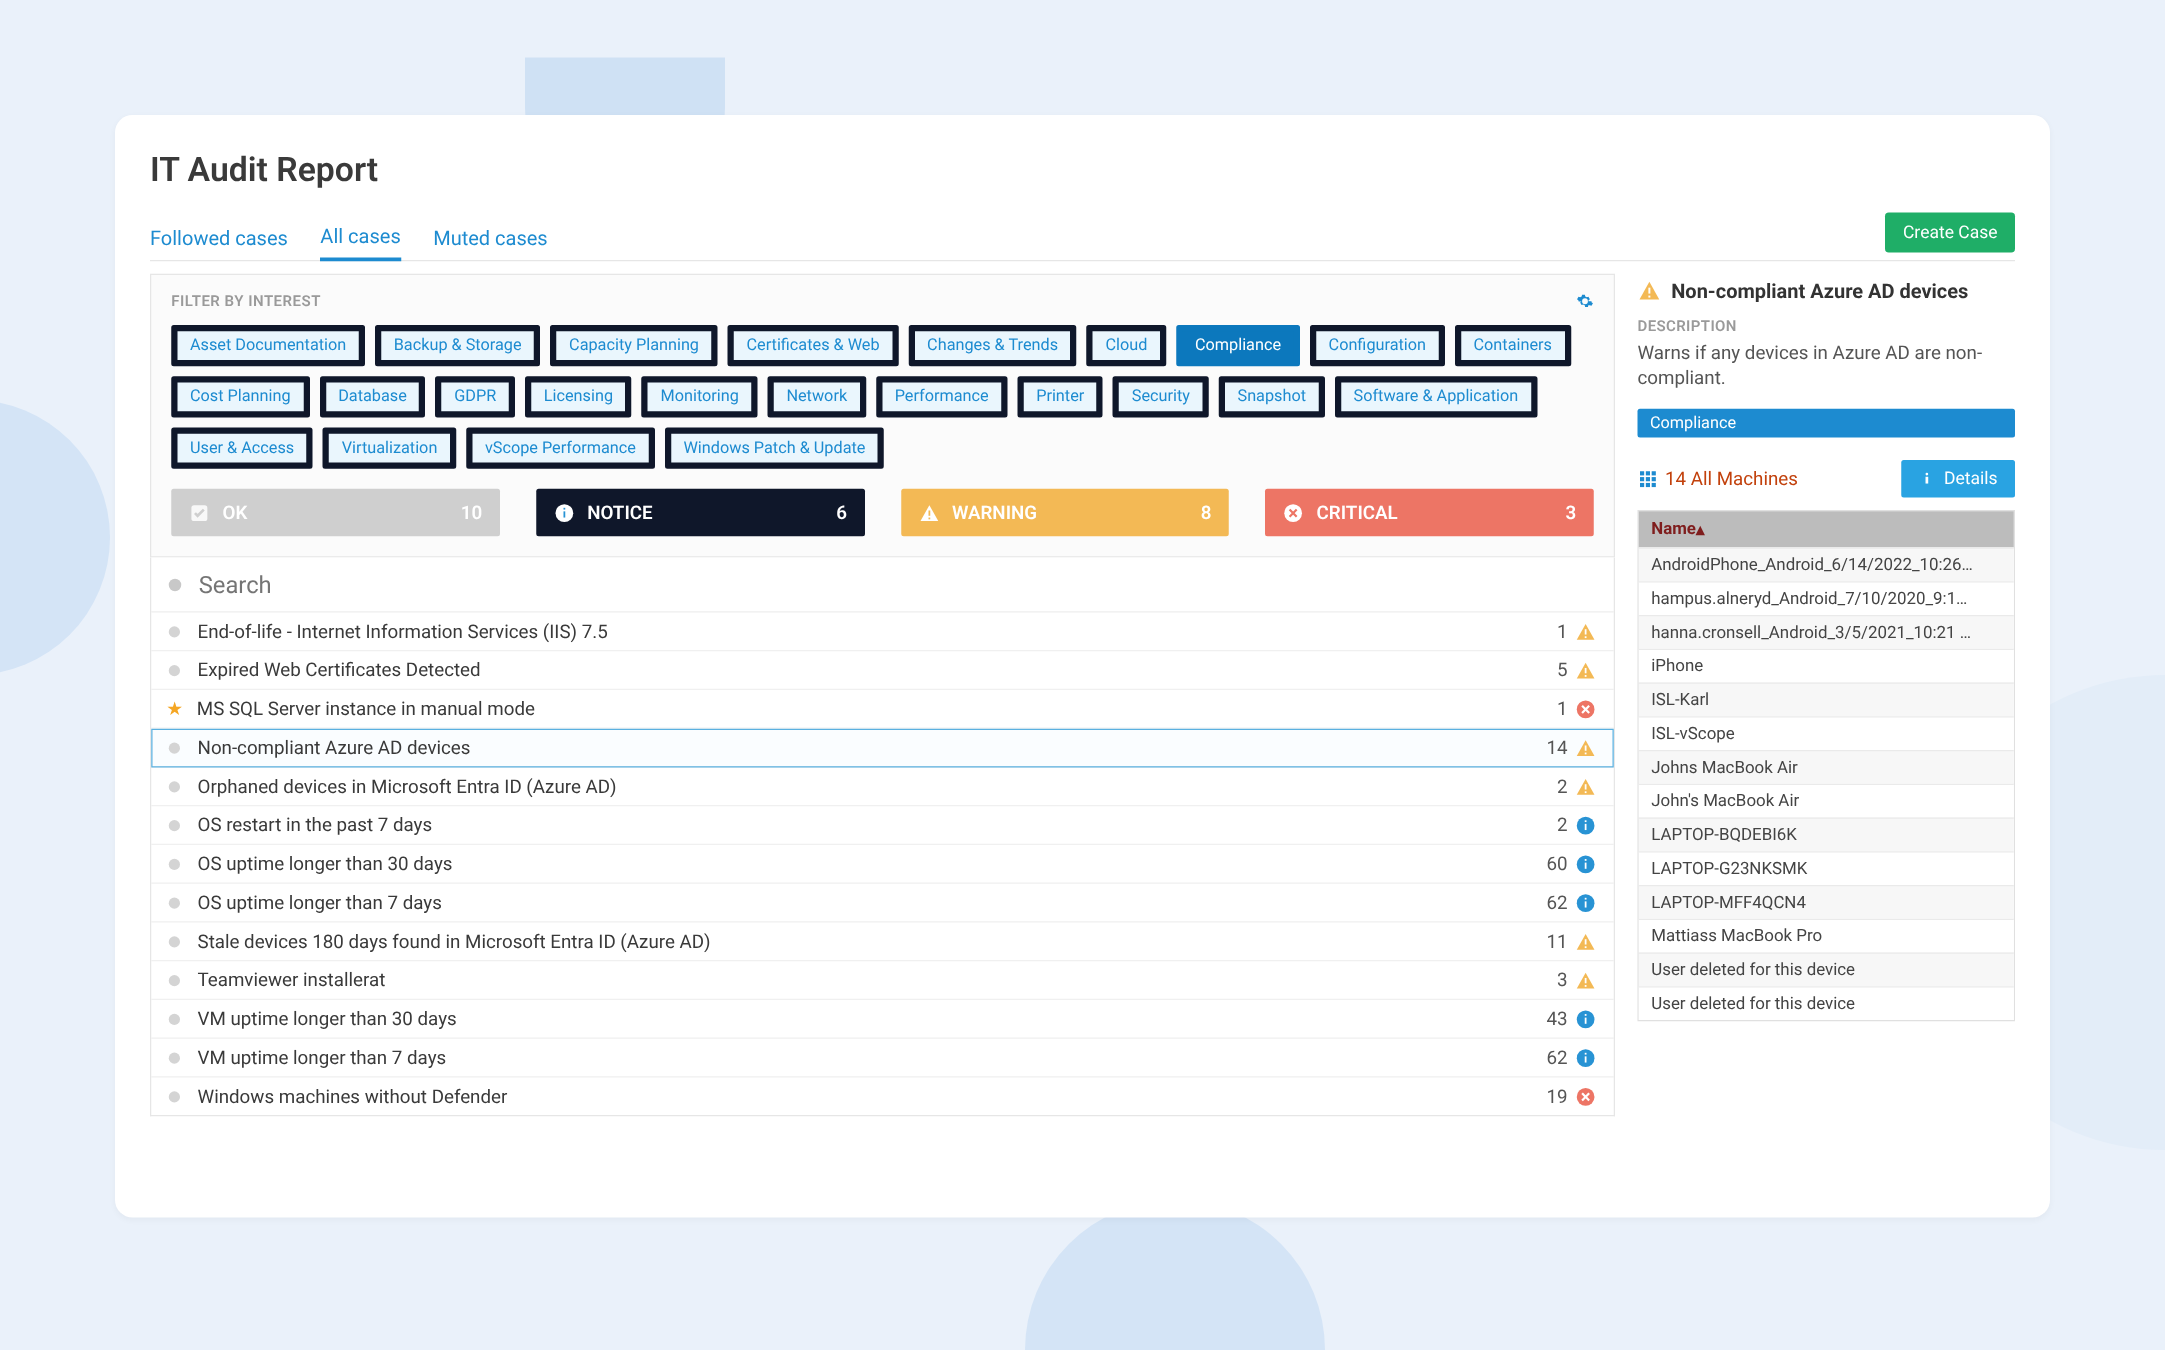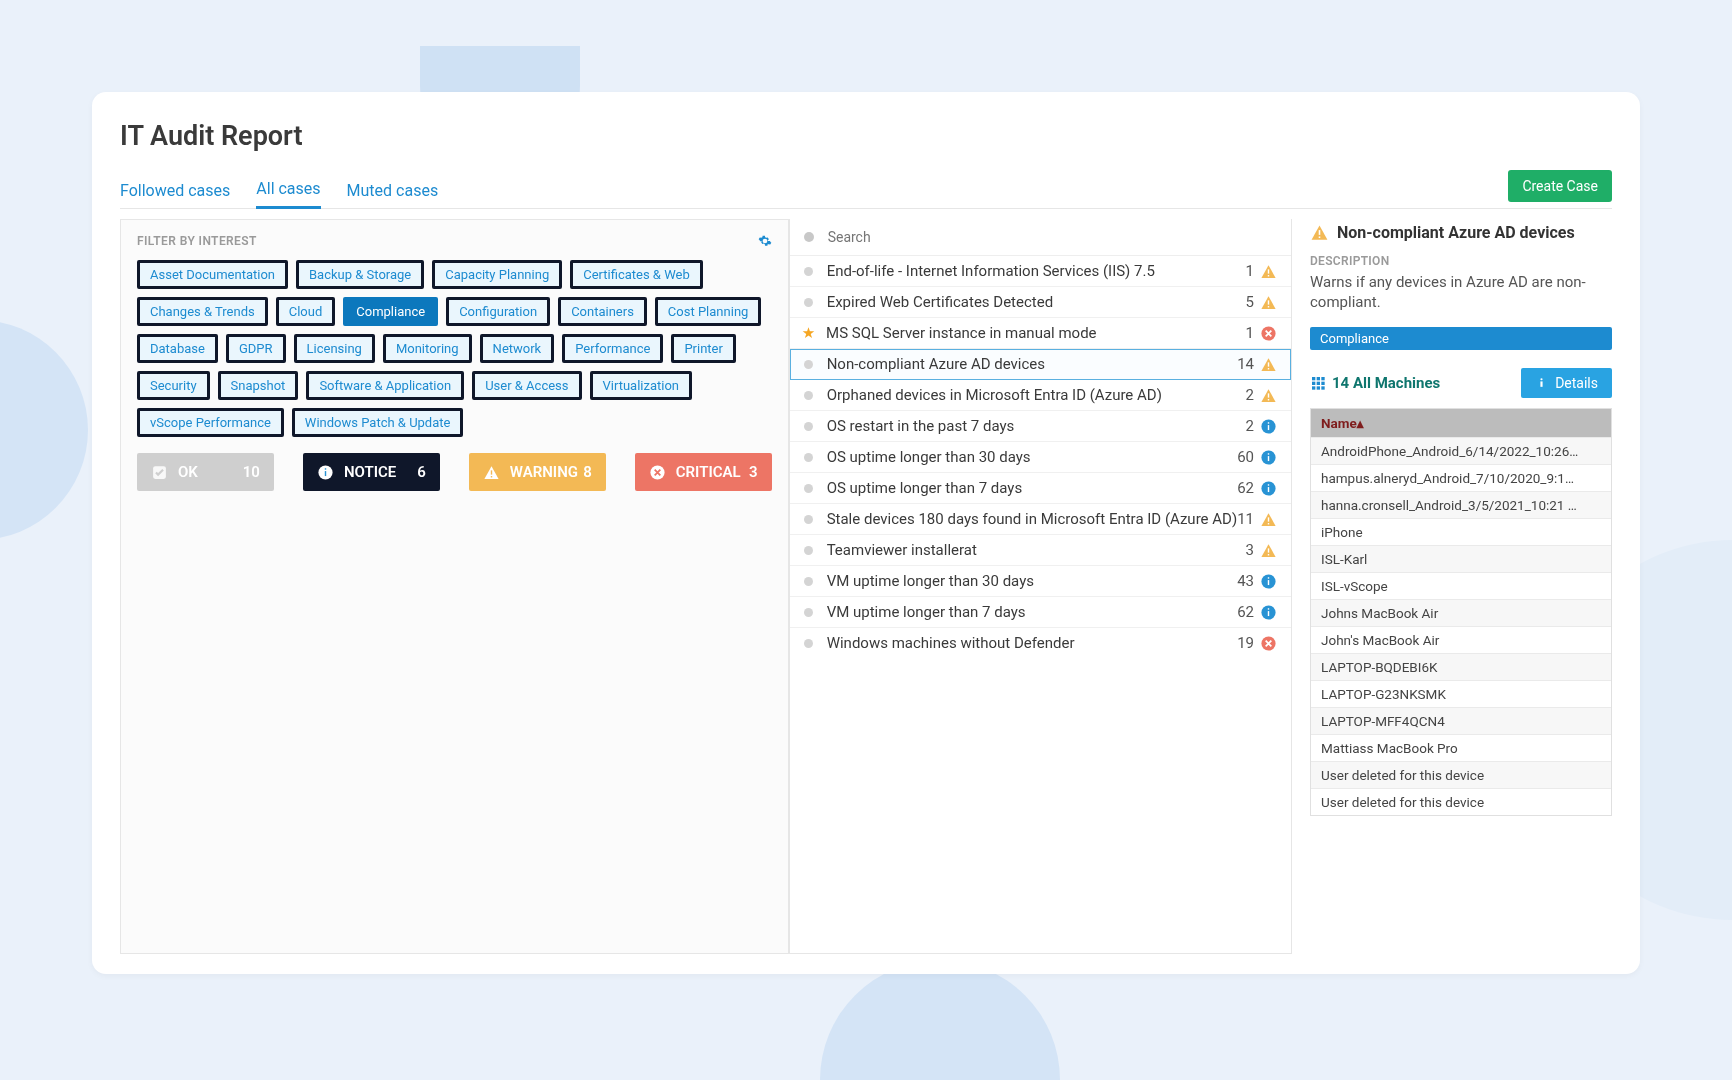--- a/index.html
+++ b/index.html
@@ -8,55 +8,55 @@
 .bg-shape2{position:absolute;width:220px;height:220px;background:#d4e4f6;border-radius:50%;left:0;top:320px;transform:translateX(-60%)}
 .bg-shape3{position:absolute;width:240px;height:120px;background:#d4e4f6;border-radius:120px 120px 0 0;left:820px;bottom:0}
 .bg-shape4{position:absolute;width:380px;height:380px;background:#e3edf8;border-radius:50%;right:0;bottom:160px;transform:translateX(50%)}
 .window{position:absolute;left:92px;top:92px;right:92px;bottom:106px;background:#fff;border-radius:14px;padding:28px 28px 20px 28px;box-shadow:0 2px 6px rgba(0,0,0,.04);display:flex;flex-direction:column}
 h1{font-size:27px;font-weight:600;color:#3a3a3a;margin-bottom:18px}
 .tabrow{display:flex;align-items:flex-end;border-bottom:1px solid #e6e6e6;margin-bottom:10px}
 .tab{padding:8px 0;margin-right:26px;color:#1d8bd0;font-size:16px;cursor:pointer}
 .tab.active{font-weight:400;border-bottom:3px solid #1d8bd0;margin-bottom:-1px}
 .create{margin-left:auto;background:#1fae67;color:#fff;border:none;padding:8px 14px;font-size:14px;border-radius:3px;cursor:pointer;margin-bottom:6px}
 .content{display:flex;gap:18px;flex:1;min-height:0}
-.left{flex:1;display:flex;flex-direction:row;min-width:0}
+.left{flex:1;display:flex;flex-direction:column;min-width:0}
 .filter-panel{border:1px solid #e6e6e6;background:#fbfbfb;padding:14px 16px 16px 16px}
 .filter-title{font-size:12px;letter-spacing:.4px;color:#9a9a9a;font-weight:600;margin-bottom:12px;display:flex;align-items:center}
 .gear{margin-left:auto;color:#1d8bd0;cursor:pointer;font-size:14px}
 .chips{display:flex;flex-wrap:wrap;gap:8px;margin-bottom:16px}
-.chip{border:3px solid #0f172a;background:#eaf6fd;color:#1d8bd0;font-size:13px;padding:4px 10px;border-radius:2px;cursor:pointer}
+.chip{border:5px solid #0f172a;background:#eaf6fd;color:#1d8bd0;font-size:13px;padding:4px 10px;border-radius:2px;cursor:pointer}
 .chip.active{background:#0c78bd;border-color:#0c78bd;color:#fff}
 .sev-row{display:flex;gap:29px}
 .sev{flex:1;display:flex;align-items:center;padding:10px 14px;color:#fff;font-size:15px;font-weight:600;border-radius:2px;cursor:pointer}
 .sev .ico{margin-right:10px;width:17px;height:17px;display:inline-flex;align-items:center;justify-content:center}
 .sev .cnt{margin-left:auto}
 .sev-ok{background:#cfcfcf}
 .sev-notice{background:#0f172a}
 .sev-warning{background:#f3b955}
 .sev-critical{background:#ed7565}
 .list{border:1px solid #e6e6e6;border-top:none;background:#fff}
 .search-line{display:flex;align-items:center;padding:10px 14px;border-bottom:1px solid #eee}
 .search-line .dot{width:10px;height:10px;border-radius:50%;background:#c8c8c8;margin-right:14px}
-.search-line input{border:none;outline:none;font-size:14px;color:#c2410c;flex:1}
+.search-line input{border:none;outline:none;font-size:19px;color:#c2410c;flex:1}
 .row{display:flex;align-items:center;padding:6px 14px;border-bottom:1px solid #f0f0f0;font-size:15px;color:#3a3a3a;cursor:pointer}
 .row:last-child{border-bottom:none}
 .row .bullet{width:9px;height:9px;border-radius:50%;background:#d4d4d4;margin-right:14px;flex-shrink:0}
 .row .bullet.star{background:none;color:#f5a623;font-size:15px;line-height:9px;width:auto;height:auto;margin-right:11px;margin-left:-2px}
 .row .lbl{flex:1;white-space:nowrap;overflow:hidden;text-overflow:ellipsis}
 .row .num{margin-left:auto;color:#555;margin-right:6px}
 .row.selected{outline:1px solid #5ab0e0;outline-offset:-1px;background:#fafdff}
 .sicon{width:17px;height:17px;display:inline-block}
 .right{width:302px;flex-shrink:0;font-size:14px;color:#444;display:flex;flex-direction:column}
 .detail-head{display:flex;align-items:center;gap:8px;margin:4px 0 12px 0}
 .detail-head h3{font-size:16px;font-weight:700;color:#333}
 .desc-label{font-size:12px;color:#9a9a9a;font-weight:600;letter-spacing:.3px;margin-bottom:4px}
 .desc-text{font-size:15px;color:#555;line-height:1.35;margin-bottom:14px}
 .tag{display:inline-block;background:#1d8bd0;color:#fff;font-size:13px;padding:4px 10px;border-radius:2px;margin-bottom:18px}
 .detail-sub{display:flex;align-items:center;margin-bottom:10px}
-.detail-sub a{color:#0f766e;font-weight:700;font-size:15px;text-decoration:none;display:flex;align-items:center;gap:6px}
+.detail-sub a{color:#c2410c;font-weight:400;font-size:15px;text-decoration:none;display:flex;align-items:center;gap:6px}
 .details-btn{margin-left:auto;background:#29a3e2;color:#fff;border:none;padding:7px 14px;font-size:14px;border-radius:2px;cursor:pointer;display:flex;align-items:center;gap:7px}
 .table{border:1px solid #e0e0e0}
 .thead{background:#bcbcbc;color:#7f1d1d;font-size:13.5px;font-weight:700;padding:6px 10px;display:flex;align-items:center;gap:0}
 .trow{padding:5px 10px;font-size:13.5px;color:#444;border-top:1px solid #eaeaea;background:#f7f7f7;white-space:nowrap;overflow:hidden;text-overflow:ellipsis}
 .trow:nth-child(even){background:#fff}
 svg{display:block}
 </style>
 </head>
 <body>
 <div class="bg-shape1"></div>

